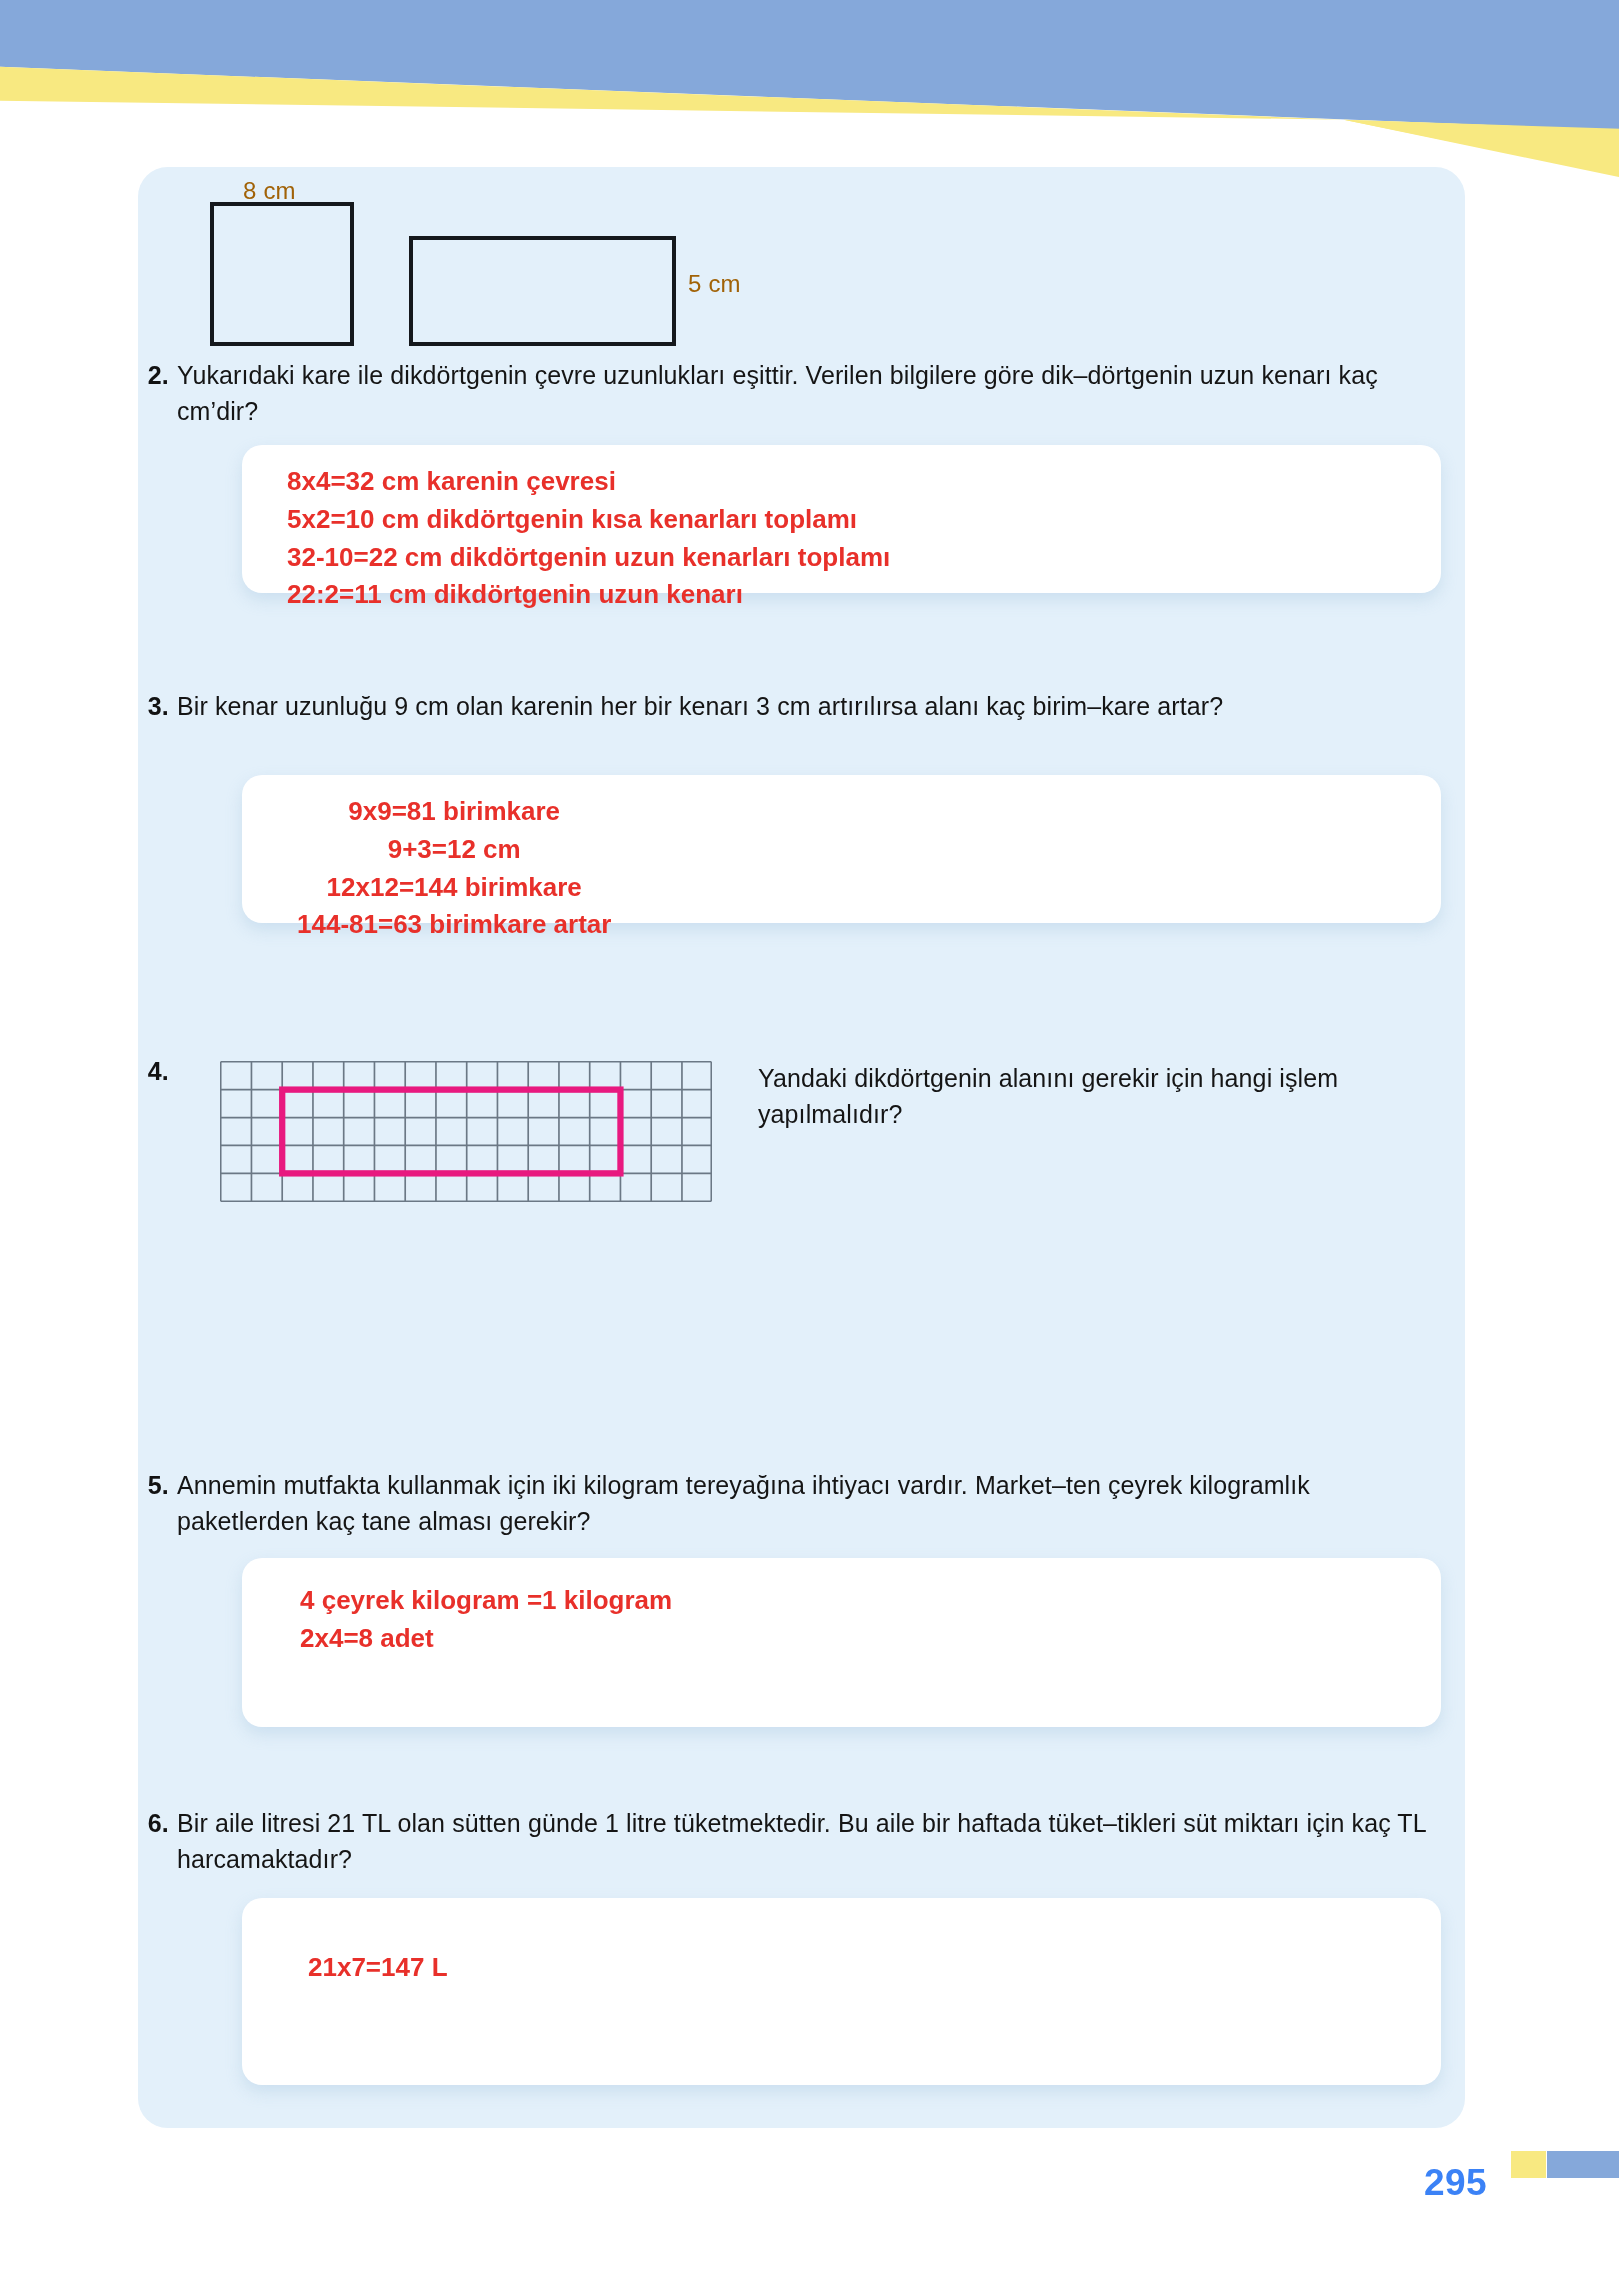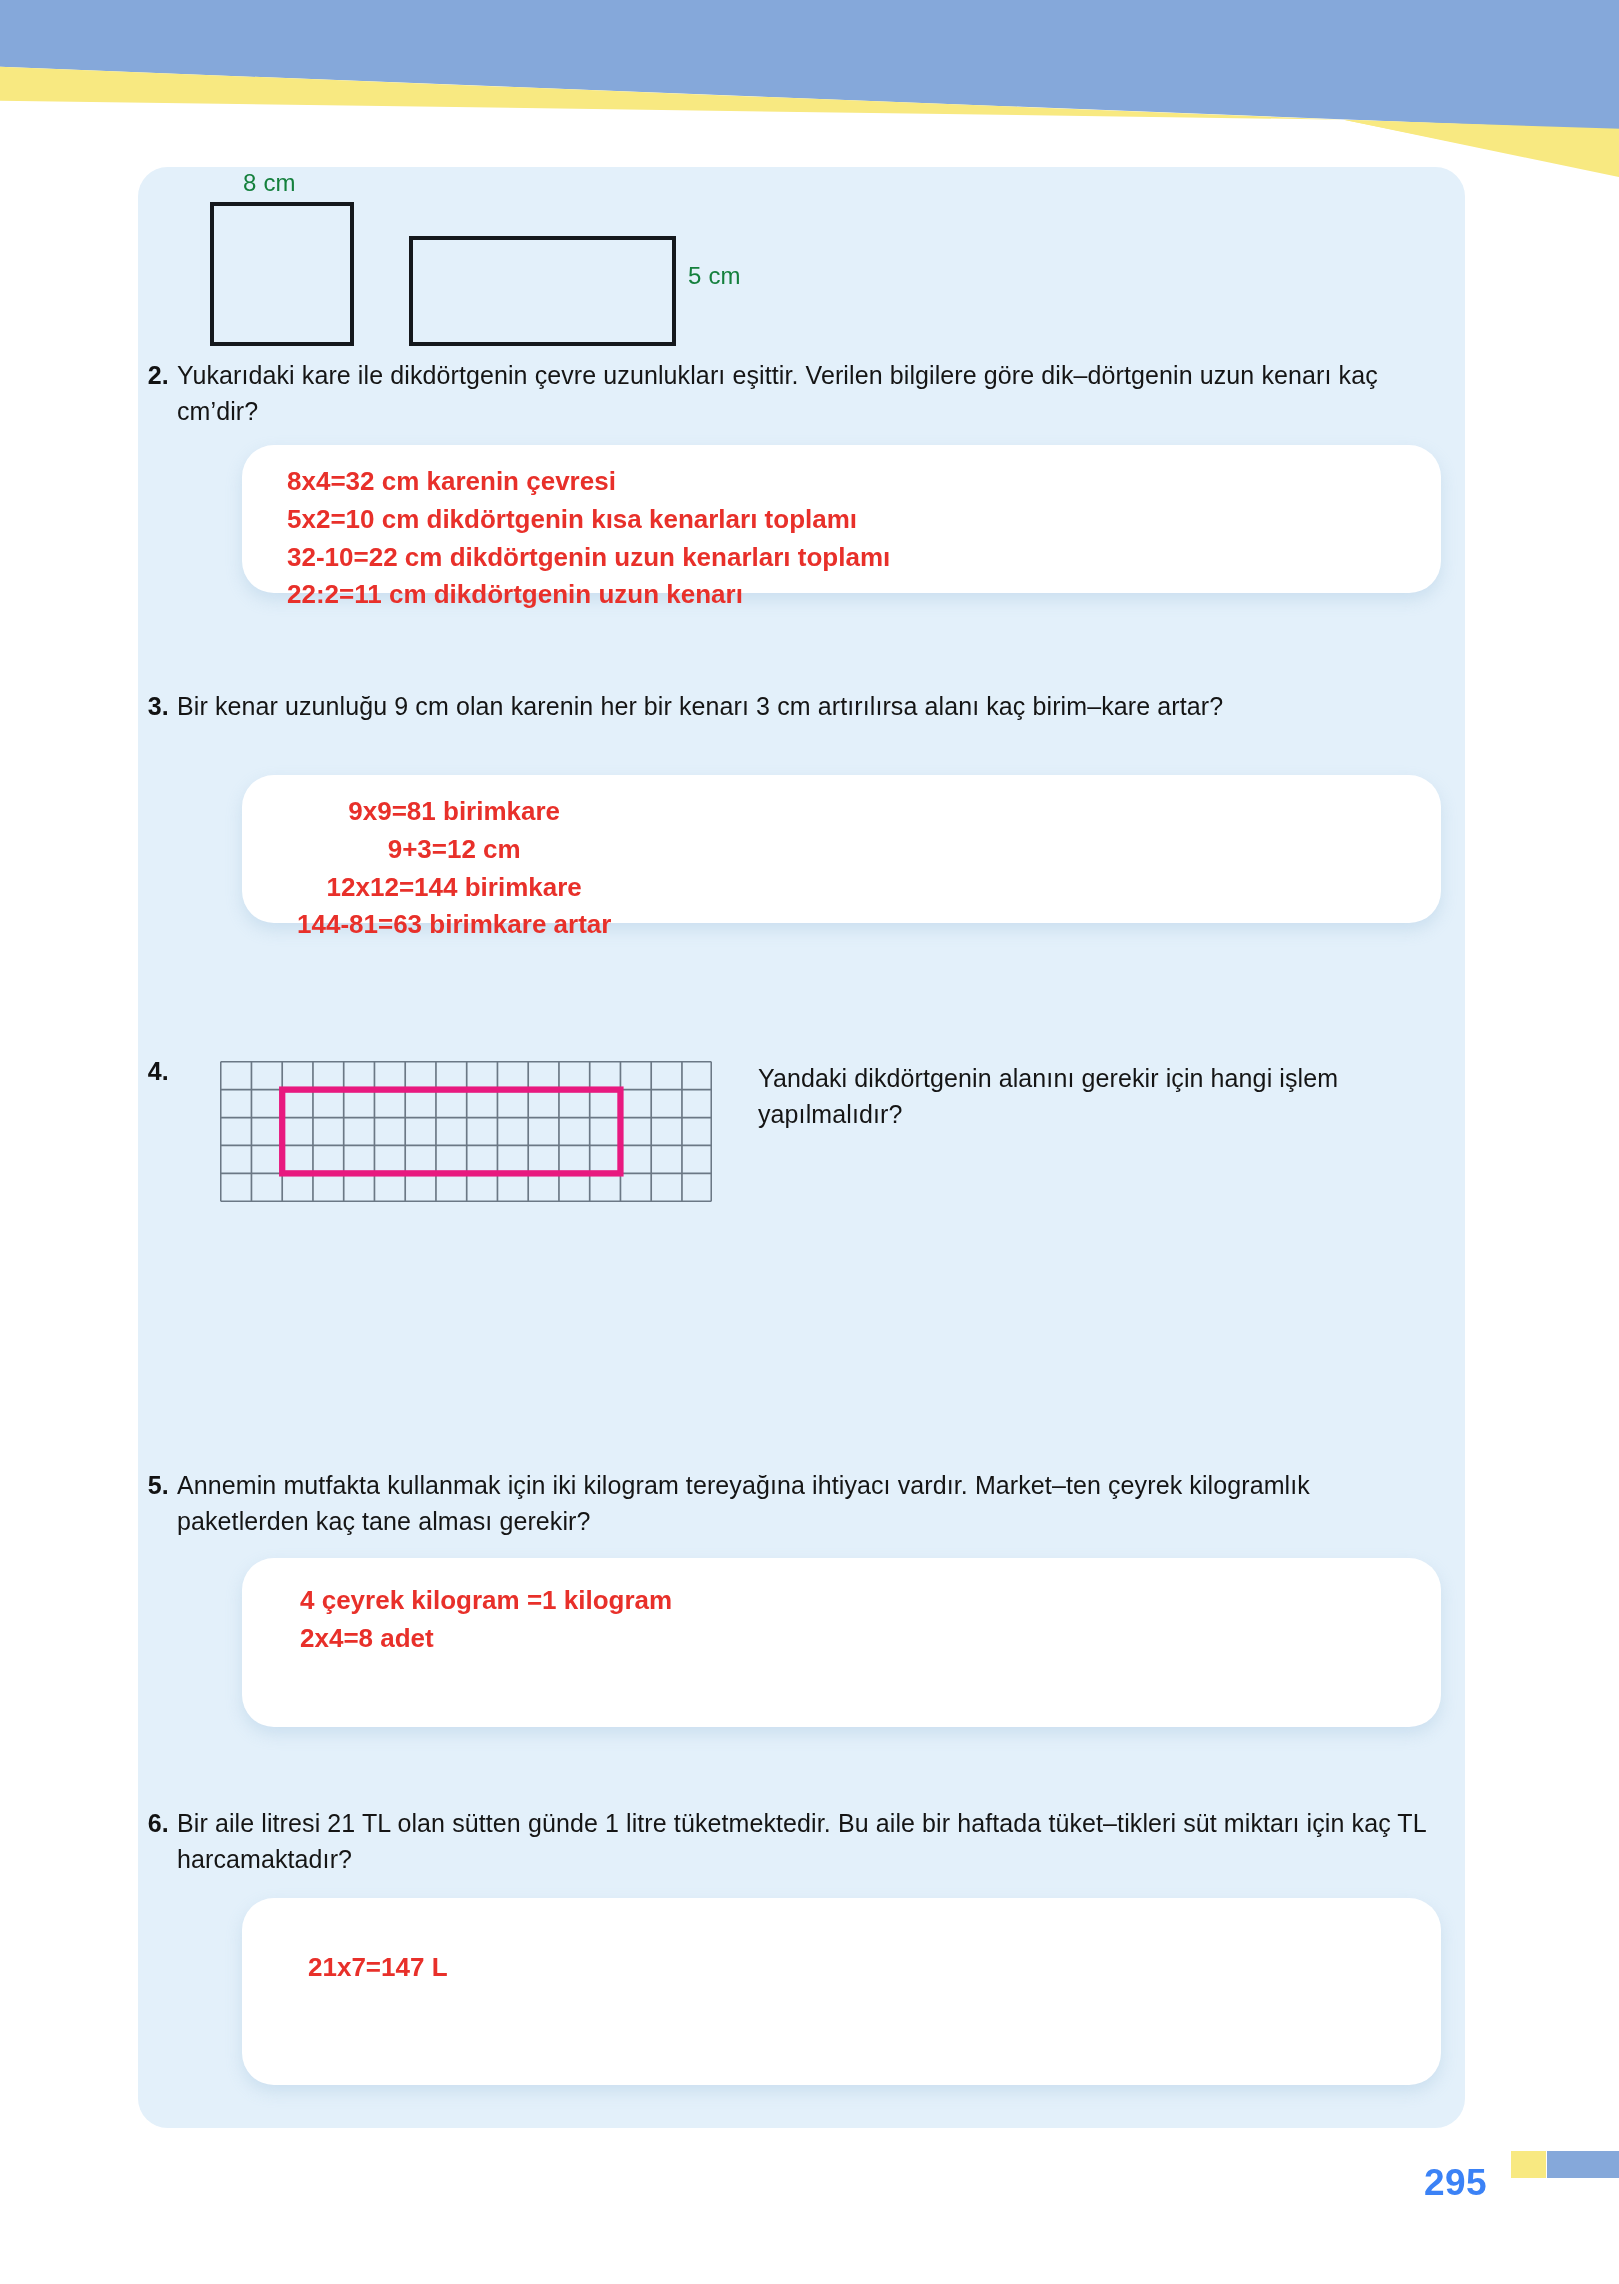--- a/index.html
+++ b/index.html
@@ -29,23 +29,24 @@
     height: 1961px;
     background: #e3f0fa;
     border-radius: 29.5px;
   }
 
   
   #figures { position: absolute; left: 0; top: 0; width: 100%; height: 193px; }
   .dim-label {
     position: absolute;
     font-size: 24px;
-    color: #15803d;
+    color: #a16207;
     letter-spacing: 0.2px;
     white-space: nowrap;
+    margin-top: 8px;
   }
   .shape-square {
     position: absolute;
     left: 72px; top: 35px;
     width: 144px; height: 144px;
     border: 4.2px solid #15181c;
     background: transparent;
   }
   .shape-rect {
     position: absolute;
@@ -80,21 +81,21 @@
     line-height: 1.42;
     letter-spacing: 0.1px;
     flex: 1 1 auto;
   }
   .q-text.w1 { max-width: 1258px; }
 
   
   .ans-box {
     position: absolute;
     background: #ffffff;
-    border-radius: 32px;
+    border-radius: 20px;
     box-shadow: 0 7px 15.5px rgba(150,185,215,.30);
   }
   .ans-lines {
     font-size: 26px;
     font-weight: bold;
     color: #e8302a;
     line-height: 1.45;
     white-space: pre-wrap;
   }
 

